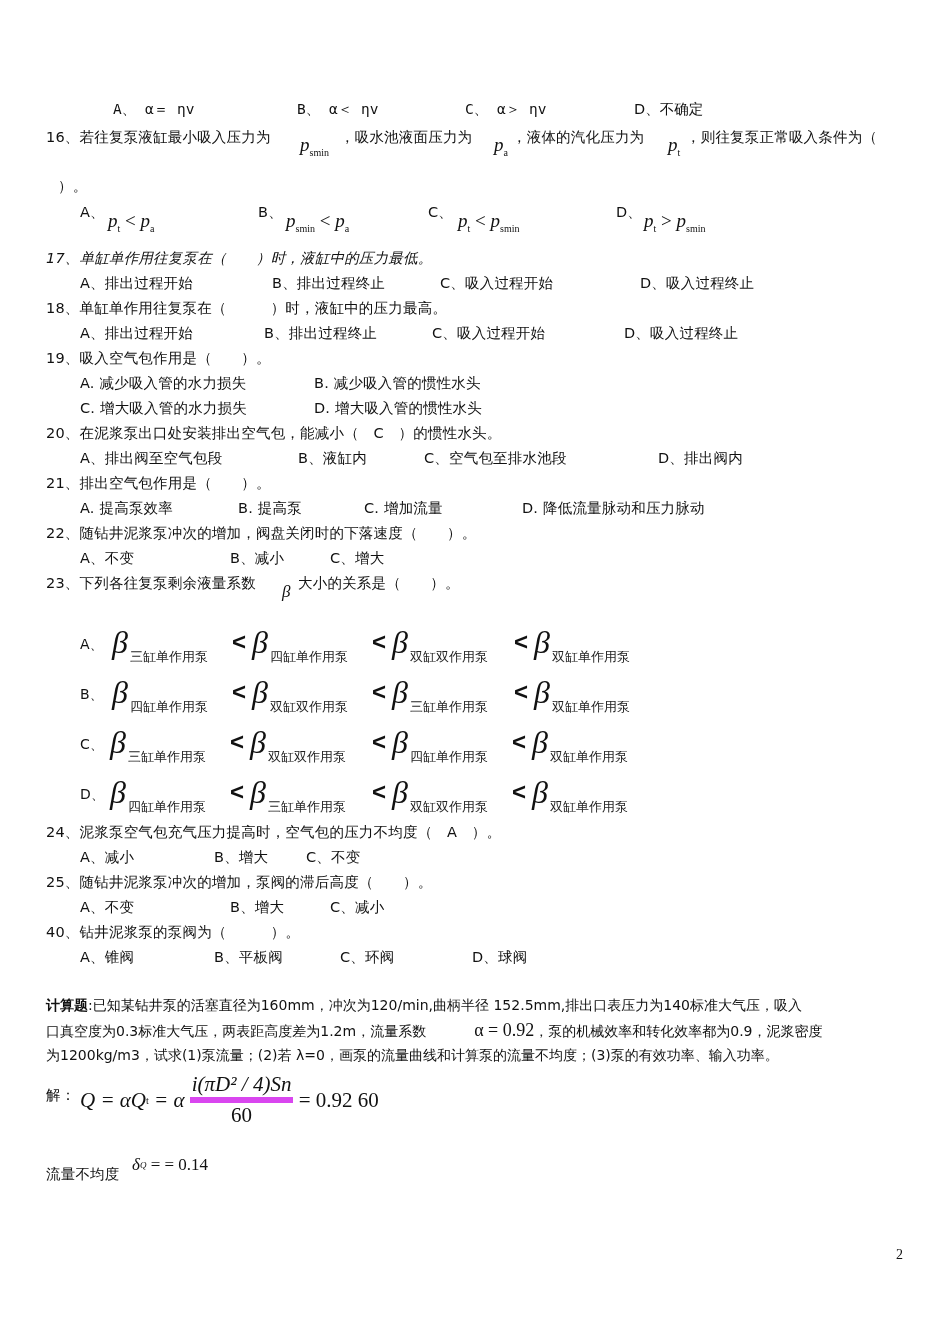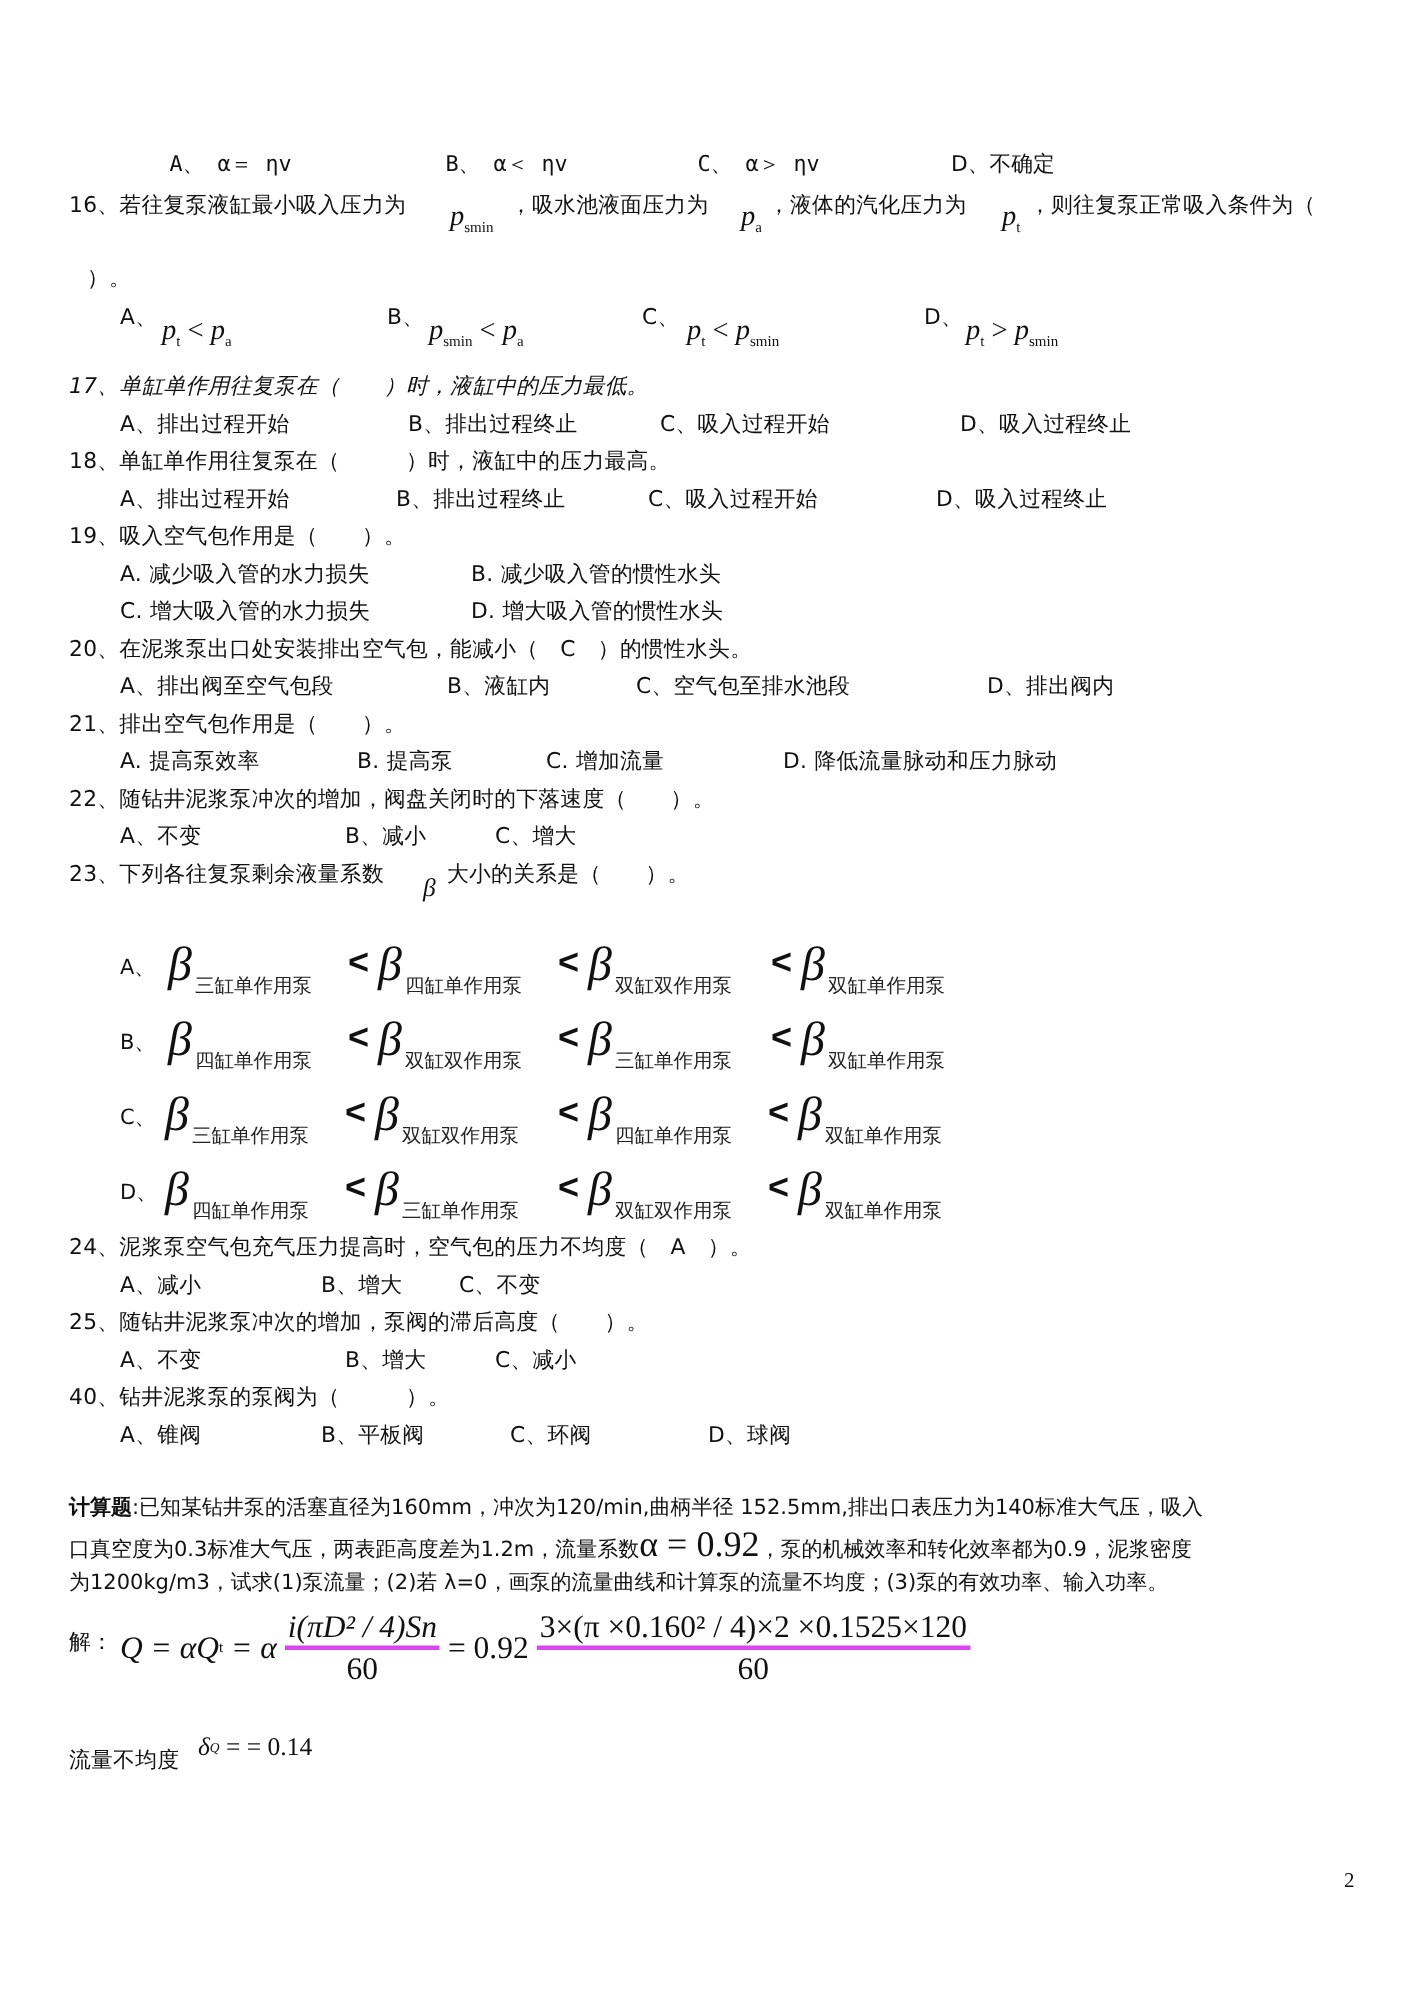--- a/index.html
+++ b/index.html
@@ -11,21 +11,21 @@
   .pm { position:absolute; font-family:"Liberation Serif", serif; font-style:italic; font-size:19px; }
   .pm sub { font-style:normal; font-size:10px; }
   .opt { position:absolute; font-size:14.5px; }
   .beta-row { position:absolute; height:40px; white-space:nowrap; }
   .beta-row .lbl { position:absolute; top:6px; font-size:14px; }
   .beta { position:absolute; font-family:"Liberation Serif", serif; font-style:italic; font-size:32px; top:-6px; }
   .bsub { position:absolute; font-size:13px; top:18px; color:#222; }
   .lt { position:absolute; font-family:"Liberation Sans", sans-serif; font-weight:bold; font-size:24px; top:-2px; }
   .bold { font-weight:bold; }
   .frac { display:inline-block; vertical-align:middle; text-align:center; }
-  .frac .num { display:block; border-bottom:3px solid #d946ef; padding:0 2px; }
+  .frac .num { display:block; border-bottom:6px solid #d946ef; padding:0 2px; }
   .frac .den { display:block; }
   .eq { position:absolute; font-family:"Liberation Serif", serif; font-size:21px; white-space:nowrap; }
   .pagenum { position:absolute; left:896px; top:1247px; font-family:"Liberation Serif", serif; font-size:14px; }
 </style>
 </head>
 <body>
 
 <div>
   <span class="opt mono" style="left:96px;top:100px;"><span>A、</span> <span>α＝ ηv</span></span>
   <span class="opt mono" style="left:280px;top:100px;"><span>B、</span> <span>α＜ ηv</span></span>
@@ -169,32 +169,32 @@
 <div class="line" style="left:330px;top:897px;">C、减小</div>
 
 <div class="line" style="left:46px;top:922px;">40、钻井泥浆泵的泵阀为（　　　）。</div>
 <div class="line" style="left:80px;top:947px;">A、锥阀</div>
 <div class="line" style="left:214px;top:947px;">B、平板阀</div>
 <div class="line" style="left:340px;top:947px;">C、环阀</div>
 <div class="line" style="left:472px;top:947px;">D、球阀</div>
 
 <div>
   <div class="line" style="left:46px;top:995px;font-size:14px;letter-spacing:0;"><span class="bold">计算题</span><span>:已知某钻井泵的活塞直径为160mm，冲次为120/min,曲柄半径 152.5mm,排出口表压力为140标准大气压，吸入</span></div>
-  <div class="line" style="left:46px;top:1020px;font-size:14px;letter-spacing:0;"><span>口真空度为0.3标准大气压，两表距高度差为1.2m，流量系数</span><span class="mathn" style="font-size:24px;">α = 0.92</span><span>，泵的机械效率和转化效率都为0.9，泥浆密度</span></div>
+  <div class="line" style="left:46px;top:1020px;font-size:14px;letter-spacing:0;"><span>口真空度为0.3标准大气压，两表距高度差为1.2m，流量系数</span><span class="mathn" style="font-size:18px;margin-left:48px;">α = 0.92</span><span>，泵的机械效率和转化效率都为0.9，泥浆密度</span></div>
   <div class="line" style="left:46px;top:1045px;font-size:14px;letter-spacing:0;">为1200kg/m3，试求(1)泵流量；(2)若 λ=0，画泵的流量曲线和计算泵的流量不均度；(3)泵的有效功率、输入功率。</div>
 </div>
 
 <div>
   <div class="line" style="left:46px;top:1085px;">解：</div>
   <div class="eq" style="left:80px;top:1072px;">
     <span style="font-style:italic;vertical-align:middle;">Q = αQ</span><sub style="font-size:10px;vertical-align:middle;">t</sub>
     <span style="vertical-align:middle;font-style:italic;">= α</span>
     <span class="frac"><span class="num" style="font-style:italic;">i(πD² / 4)Sn</span><span class="den">60</span></span>
     <span style="vertical-align:middle;">= 0.92</span>
-    <span class="frac"><span class="num">3×(π ×0.160² / 4)×2 ×0.1525×120</span><span class="den">60</span></span>
+    <span class="frac"><span class="den">60</span></span>
   </div>
 
   <div class="line" style="left:46px;top:1164px;">流量不均度</div>
   <div class="eq" style="left:132px;top:1154px;font-size:17px;">
     <span style="font-style:italic;vertical-align:middle;">δ</span><sub style="font-size:9px;font-style:italic;vertical-align:middle;">Q</sub>
     <span style="vertical-align:middle;">=</span>
     <span style="vertical-align:middle;">= 0.14</span>
   </div>
 </div>
 

